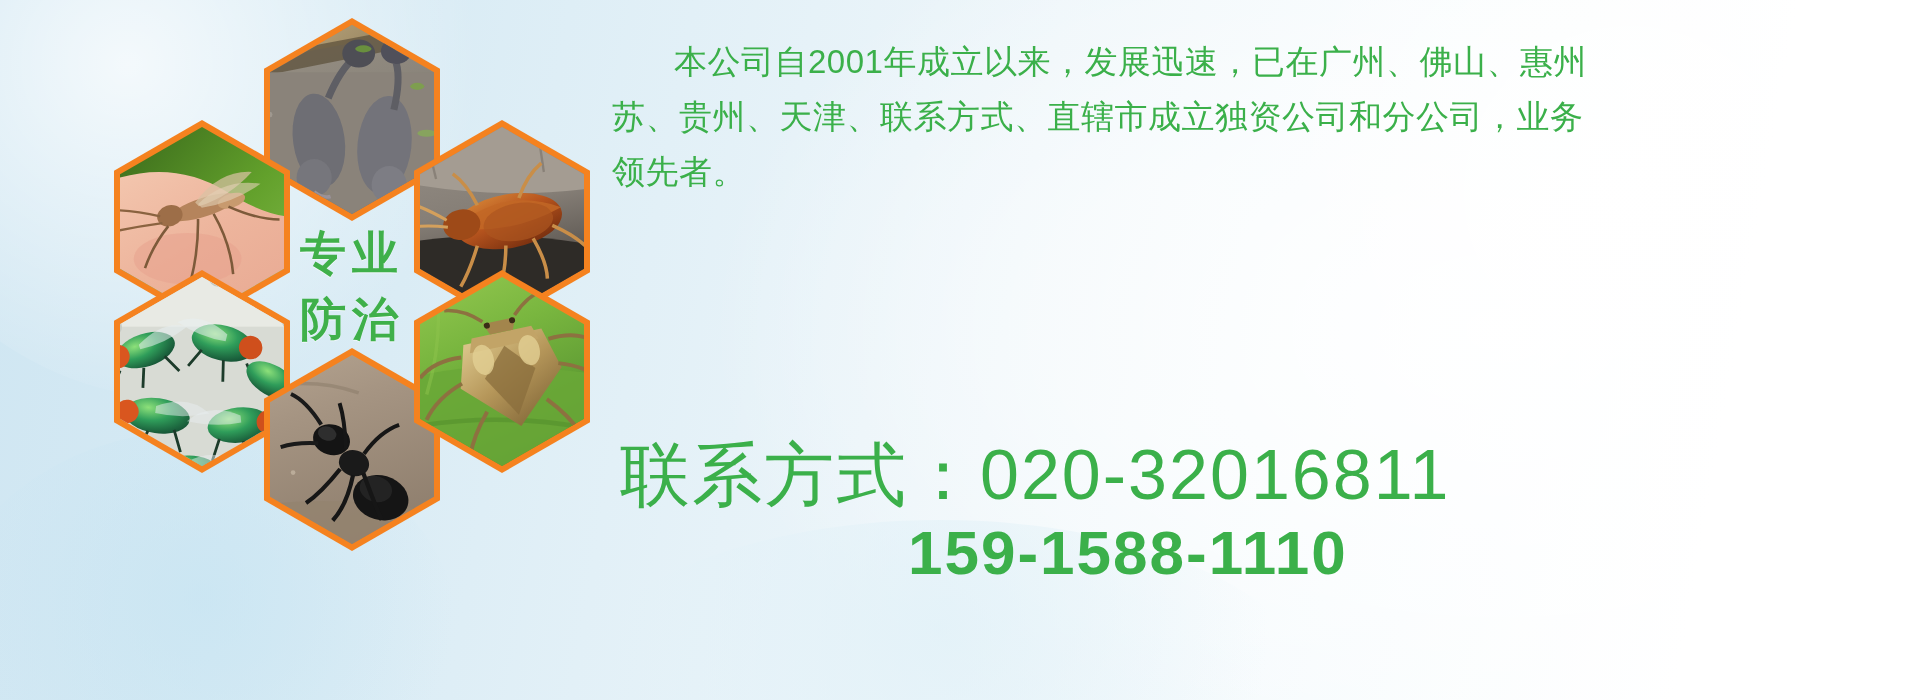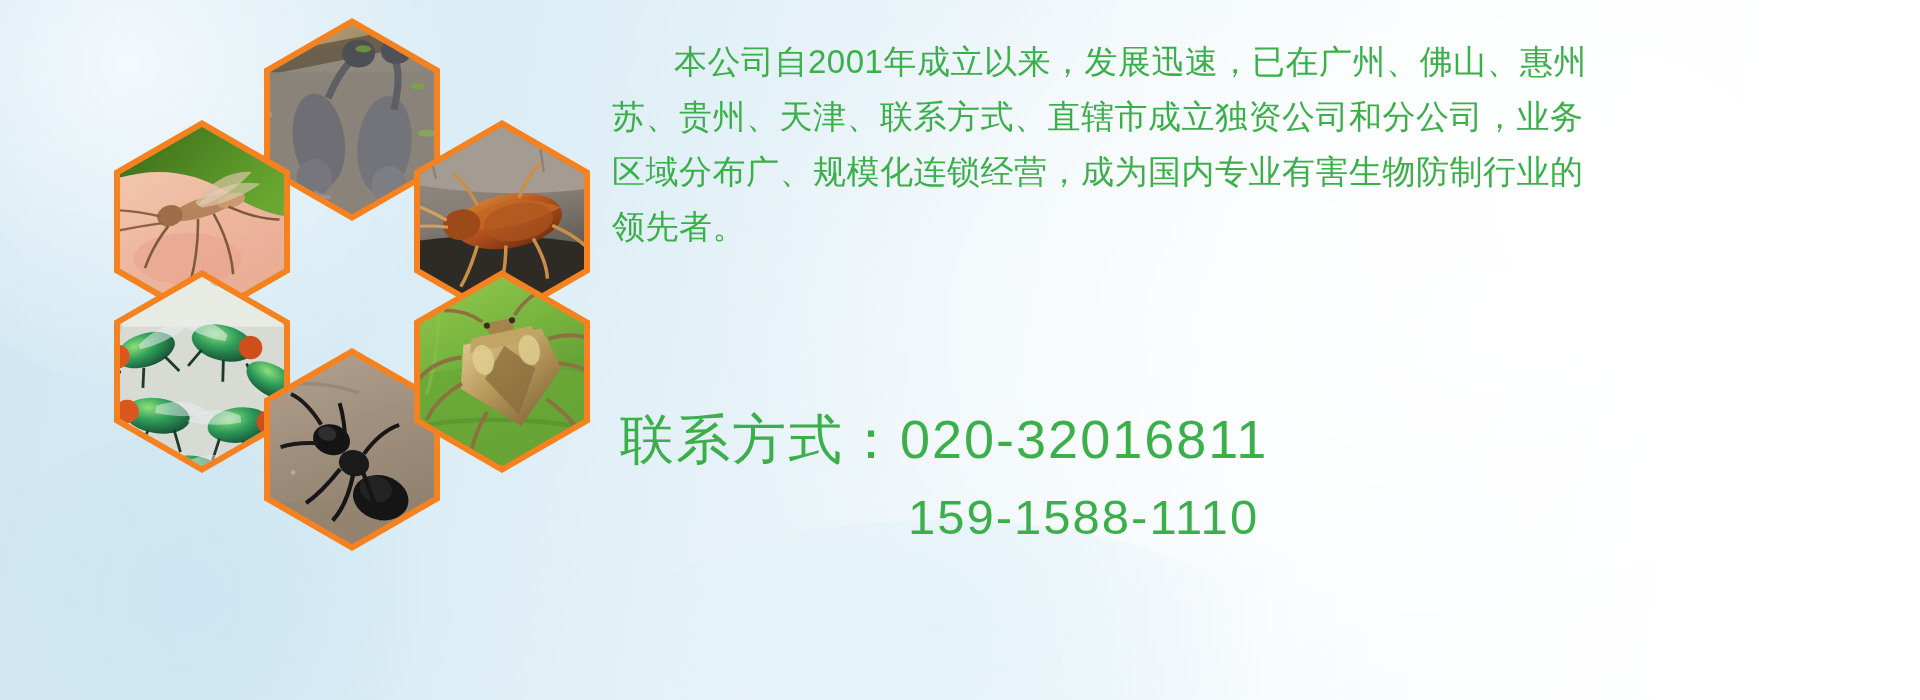--- a/index.html
+++ b/index.html
@@ -61,22 +61,22 @@
     color:#3BB04A;
     font-size:33px;
     line-height:55px;
     letter-spacing:0.5px;
     font-weight:500;
     white-space:nowrap;
   }
   #copy p.indent { text-indent:62px; }
 
   #contact { position:absolute; left:620px; top:400px; width:1300px; color:#3BB04A; }
-  #contact .line1 { font-size:54px; line-height:78px; letter-spacing:2px; white-space:nowrap; }
-  #contact .line2 { font-size:49px; line-height:78px; letter-spacing:2px; white-space:nowrap; padding-left:288px; }
+  #contact .line1 { font-size:70px; line-height:78px; letter-spacing:2px; white-space:nowrap;margin-top:36px; }
+  #contact .line2 { font-size:62px; line-height:78px; letter-spacing:2px; white-space:nowrap; padding-left:288px;font-weight:bold; }
 </style>
 </head>
 <body>
 
 <div id="banner">
 
   <div class="blob b1"></div>
   <div class="blob b2"></div>
   <div class="blob b3"></div>
   <div class="blob b4"></div>
@@ -330,27 +330,34 @@
             <path d="M-42 6 Q-66 14 -78 30" stroke="#8d7140" stroke-width="3.4" fill="none"></path>
             <path d="M-26 34 Q-42 52 -48 68" stroke="#8d7140" stroke-width="3.4" fill="none"></path>
             <path d="M38 -16 Q62 -18 76 -6" stroke="#8d7140" stroke-width="3.4" fill="none"></path>
             <path d="M42 6 Q66 14 78 30" stroke="#8d7140" stroke-width="3.4" fill="none"></path>
             <path d="M26 34 Q42 52 48 68" stroke="#8d7140" stroke-width="3.4" fill="none"></path>
           </g>
         </svg>
       </div>
     </div>
 
+    <div class="hex center" style="left:168px; top:188px;">
+      <div class="inner">
+        <div class="logo-text">
+          <span class="l1">专业</span>
+          <span class="l2">防治</span>
+        </div>
+      </div>
+    </div>
 
   </div>
 
   <div id="copy">
     <p class="indent">本公司自2001年成立以来，发展迅速，已在广州、佛山、惠州</p>
     <p>苏、贵州、天津、联系方式、直辖市成立独资公司和分公司，业务</p>
-    <p>区域分布广、规模化连锁经营，成为国内专业有害生物防制行业的</p>
     <p>领先者。</p>
   </div>
 
   <div id="contact">
     <div class="line1">联系方式：020-32016811</div>
     <div class="line2">159-1588-1110</div>
   </div>
 
 </div>
 

